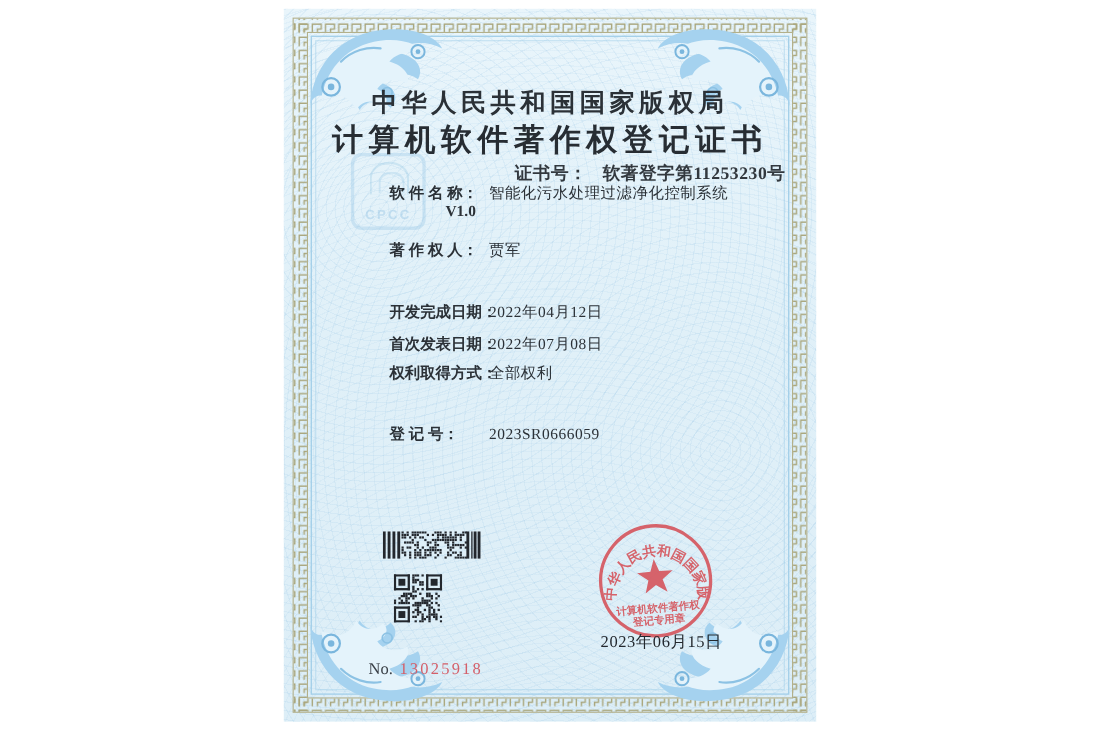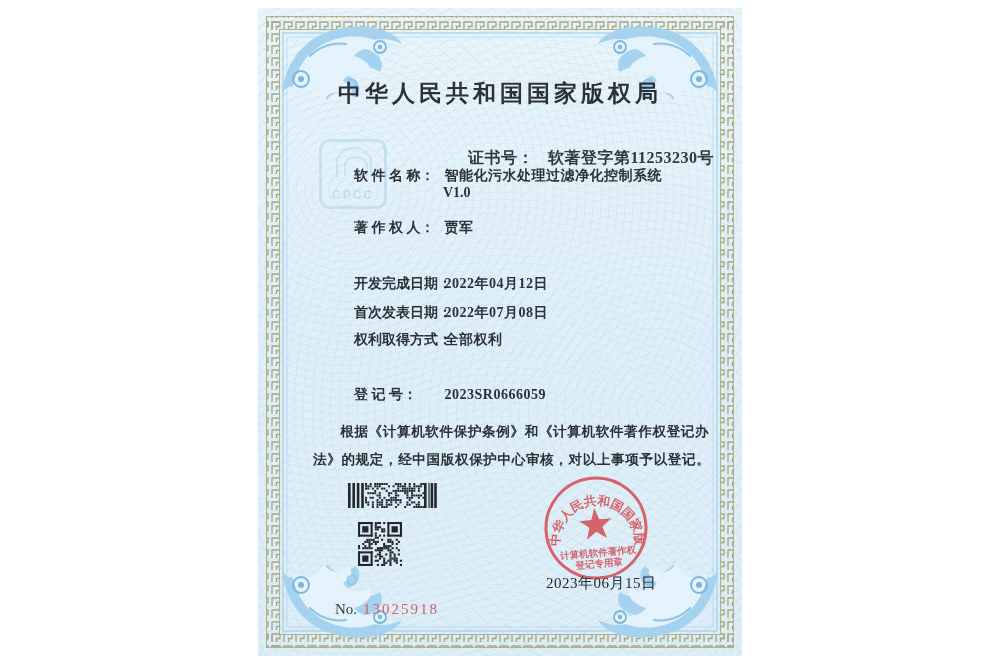--- a/index.html
+++ b/index.html
@@ -23,22 +23,22 @@
   .authority { position:absolute; left:0; top:70px; width:100%; text-align:center;
     font-size:23px; font-weight:700; letter-spacing:4px; color:#2b3137; }
   .title { position:absolute; left:0; top:100px; width:100%; text-align:center;
     font-size:28px; font-weight:700; letter-spacing:5px; color:#272d33; }
   .certno { position:absolute; right:28px; top:140px; font-size:16px; font-weight:700;
     color:#32383e; letter-spacing:.5px; }
   .certno .sep { display:inline-block; width:14px; }
 
   .row { position:absolute; left:60px; font-size:14px; color:#2b3137; white-space:nowrap; }
   .row .lbl { display:inline-block; width:87px; font-weight:700;margin-left:36px; }
-  .row .val { font-weight:700; letter-spacing:.5px; }
-  .subval { position:absolute; left:147px; font-size:14px; font-weight:600; color:#2b3137;margin-left:38px; }
+  .row .val { font-weight:400; letter-spacing:.5px; }
+  .subval { position:absolute; left:147px; font-size:14px; font-weight:600; color:#2b3137; }
 
   .statement { position:absolute; left:55px; top:410px; width:406px; text-indent:2em;
     font-size:13.6px; font-weight:600; line-height:28px; color:#2b3137; letter-spacing:.6px; }
 
   .barcode { position:absolute; left:90px; top:475px; width:92px; height:25px; }
   .qrcode  { position:absolute; left:100px; top:514px; width:44px; height:44px; }
 
   .serial { position:absolute; left:77px; top:567px; font-size:15px; color:#3a4047;margin-top:26px; }
   .serial .num { color:#d4606a; letter-spacing:2px; margin-left:6px; }
 
@@ -96,20 +96,21 @@
     </svg>
 
     <div class="content">
 
       <div class="watermark">
         <div class="wm-arcs"></div>
         <div class="wm-text">CPCC</div>
       </div>
 
       <div class="authority">中华人民共和国国家版权局</div>
+      <div class="title">计算机软件著作权登记证书</div>
 
       <div class="certno">
         <span>证书号：</span><span class="sep"></span><span>软著登字第11253230号</span>
       </div>
 
       <div class="row" style="top:159px">
         <span class="lbl">软 件 名 称：</span>
         <span class="val">智能化污水处理过滤净化控制系统</span>
       </div>
       <div class="subval" style="top:177px">V1.0</div>
@@ -128,21 +129,20 @@
       </div>
       <div class="row" style="top:323px">
         <span class="lbl">权利取得方式：</span>
         <span class="val">全部权利</span>
       </div>
       <div class="row" style="top:378px">
         <span class="lbl">登  记  号：</span>
         <span class="val">2023SR0666059</span>
       </div>
 
-      <p class="statement">根据《计算机软件保护条例》和《计算机软件著作权登记办法》的规定，经中国版权保护中心审核，对以上事项予以登记。</p>
 
       <svg id="barcode-svg" class="barcode" width="92" height="25" viewBox="0 0 92 25">
           <rect x="0" y="0" width="2.6" height="25" fill="#23272d"></rect>
           <rect x="4.4" y="0" width="2.6" height="25" fill="#23272d"></rect>
           <rect x="8.8" y="0" width="2.6" height="25" fill="#23272d"></rect>
           <rect x="13.200000000000001" y="0" width="2.6" height="25" fill="#23272d"></rect>
           <rect x="17" y="0" width="2" height="2" fill="#23272d"></rect>
           <rect x="17" y="2.3" width="2" height="2" fill="#23272d"></rect>
           <rect x="17" y="4.6" width="2" height="2" fill="#23272d"></rect>
           <rect x="17" y="13.8" width="2" height="2" fill="#23272d"></rect>

